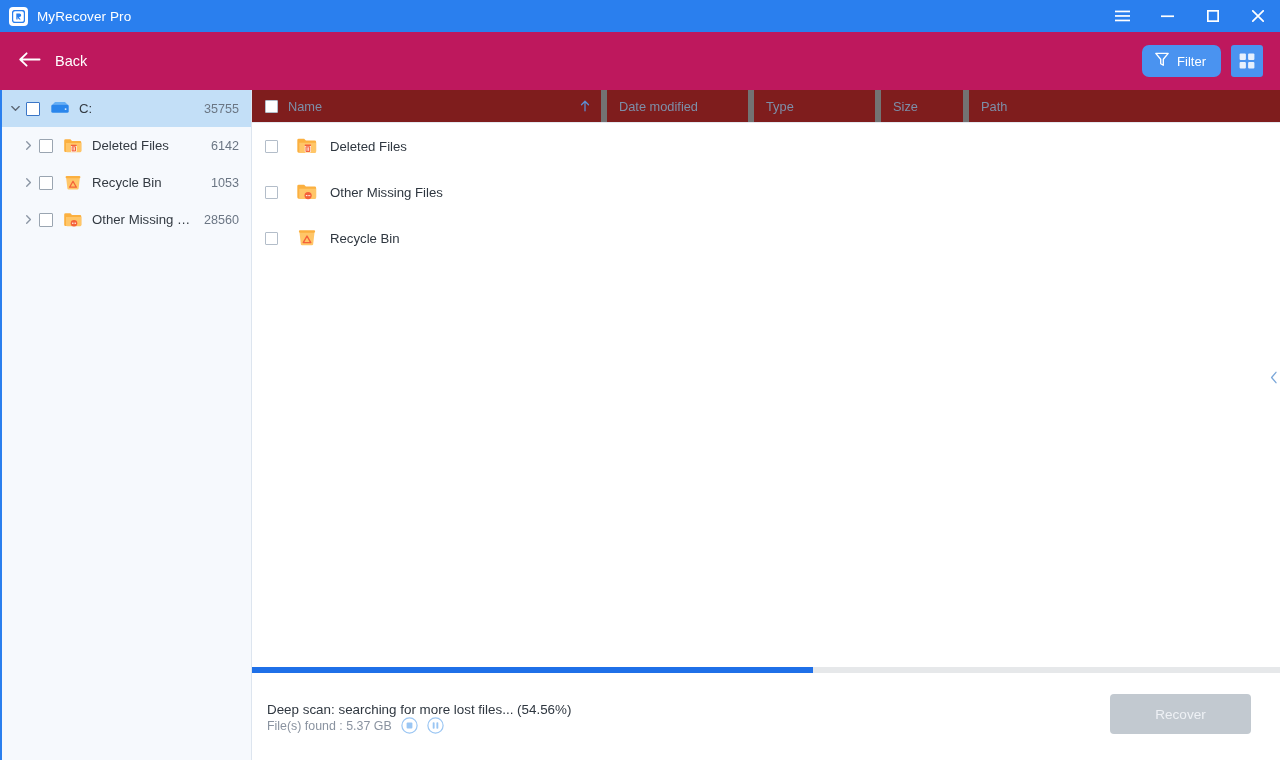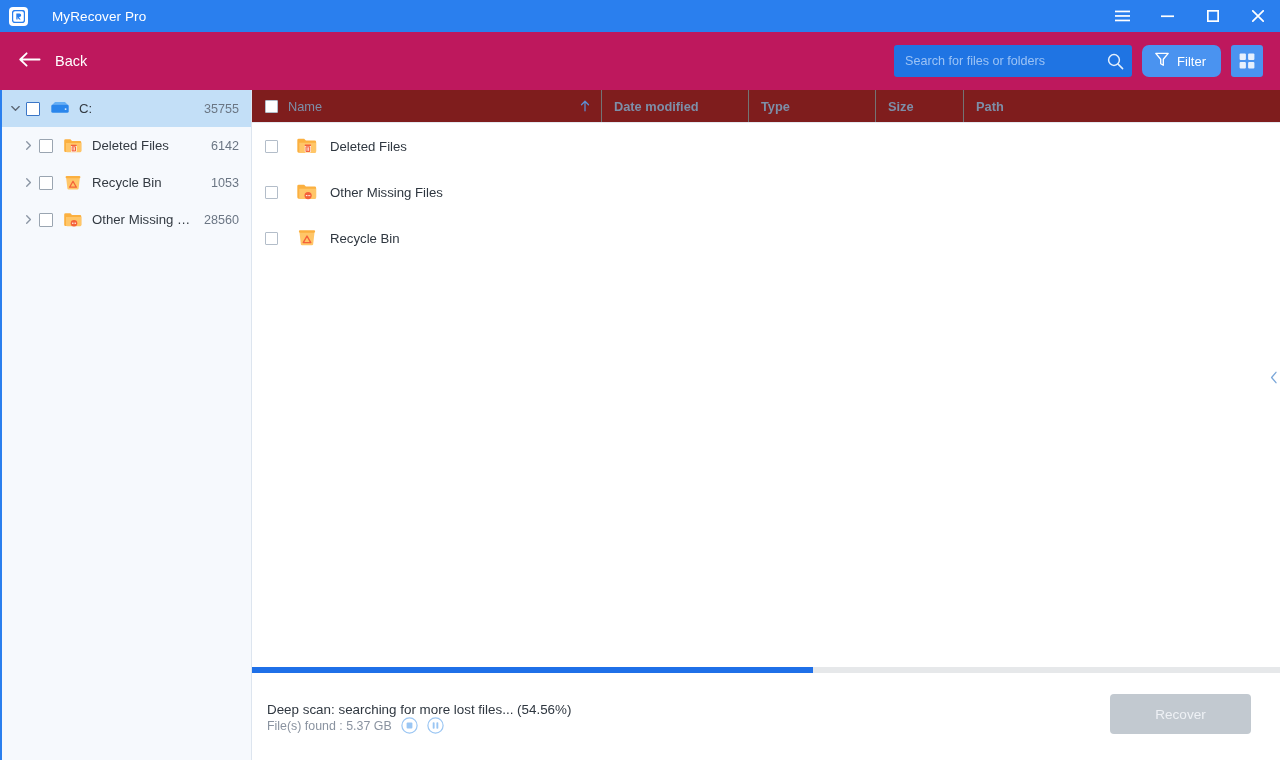--- a/index.html
+++ b/index.html
@@ -28,21 +28,21 @@
     width: 19px; height: 19px;
     background: #ffffff;
     border-radius: 4px;
     display: flex; align-items: center; justify-content: center;
     flex: 0 0 19px;
   }
   .logo svg { display: block; }
   .app-title {
     color: #ffffff;
     font-size: 13.5px;
-    margin-left: 24px;
+    margin-left: 9px;
     letter-spacing: .1px;
     white-space: nowrap;
   }
   .win-controls {
     position: absolute; right: 0; top: 0;
     height: 32px; display: flex; align-items: center;
   }
   .win-btn {
     width: 45px; height: 32px;
     display: flex; align-items: center; justify-content: center;
@@ -161,21 +161,21 @@
   }
   .table-head {
     height: 33px; flex: 0 0 33px;
     background: #7f1d1d;
     border-bottom: 1px solid #e4e9f0;
     display: flex; align-items: stretch;
     font-size: 12.8px;
     color: #7d8fa8;
   }
   .th { display: flex; align-items: center; position: relative; }
-  .th + .th { border-left: 1px solid #737373; font-weight: bold; }
+  .th + .th { border-left: 6px solid #737373; }
   .th.c-name { flex: 0 0 349px; padding-left: 13px; }
   .th.c-date { flex: 0 0 147px; padding-left: 12px; }
   .th.c-type { flex: 0 0 127px; padding-left: 12px; }
   .th.c-size { flex: 0 0 88px; padding-left: 12px; }
   .th.c-path { flex: 1 1 auto; padding-left: 12px; }
   .th .head-cbox {
     width: 13px; height: 13px; flex: 0 0 13px;
     border: 1px solid #b3bdc9; background: #fff; border-radius: 1px;
     margin-right: 10px; cursor: pointer;
   }
@@ -279,29 +279,20 @@
     <div class="back-btn">
       <span>
         <svg width="22" height="15" viewBox="0 0 22 15">
           <path d="M1.2 7.5 H20.6 M1.2 7.5 L7.6 1.3 M1.2 7.5 L7.6 13.7" stroke="#ffffff" stroke-width="1.8" fill="none" stroke-linecap="round" stroke-linejoin="round"></path>
         </svg>
       </span>
       <span class="label">Back</span>
     </div>
 
     <div class="header-right">
-      <div class="search-wrap">
-        <input class="search-input" type="text" value="" placeholder="Search for files or folders" style="">
-        <span class="icon-btn-search">
-          <svg width="17" height="17" viewBox="0 0 17 17">
-            <circle cx="7" cy="7" r="5.4" fill="none" stroke="#e4effc" stroke-width="1.5"></circle>
-            <path d="M11.1 11.1 L15.6 15.6" stroke="#e4effc" stroke-width="1.5" stroke-linecap="round"></path>
-          </svg>
-        </span>
-      </div>
 
       <div class="filter-btn">
         <span>
           <svg width="14" height="15" viewBox="0 0 14 15">
             <path d="M0.8 1.4 H13.2 L8.3 7.3 V13.3 L5.7 11.7 V7.3 Z" fill="none" stroke="#ffffff" stroke-width="1.35" stroke-linejoin="round"></path>
           </svg>
         </span>
         <span class="label">Filter</span>
       </div>
 

